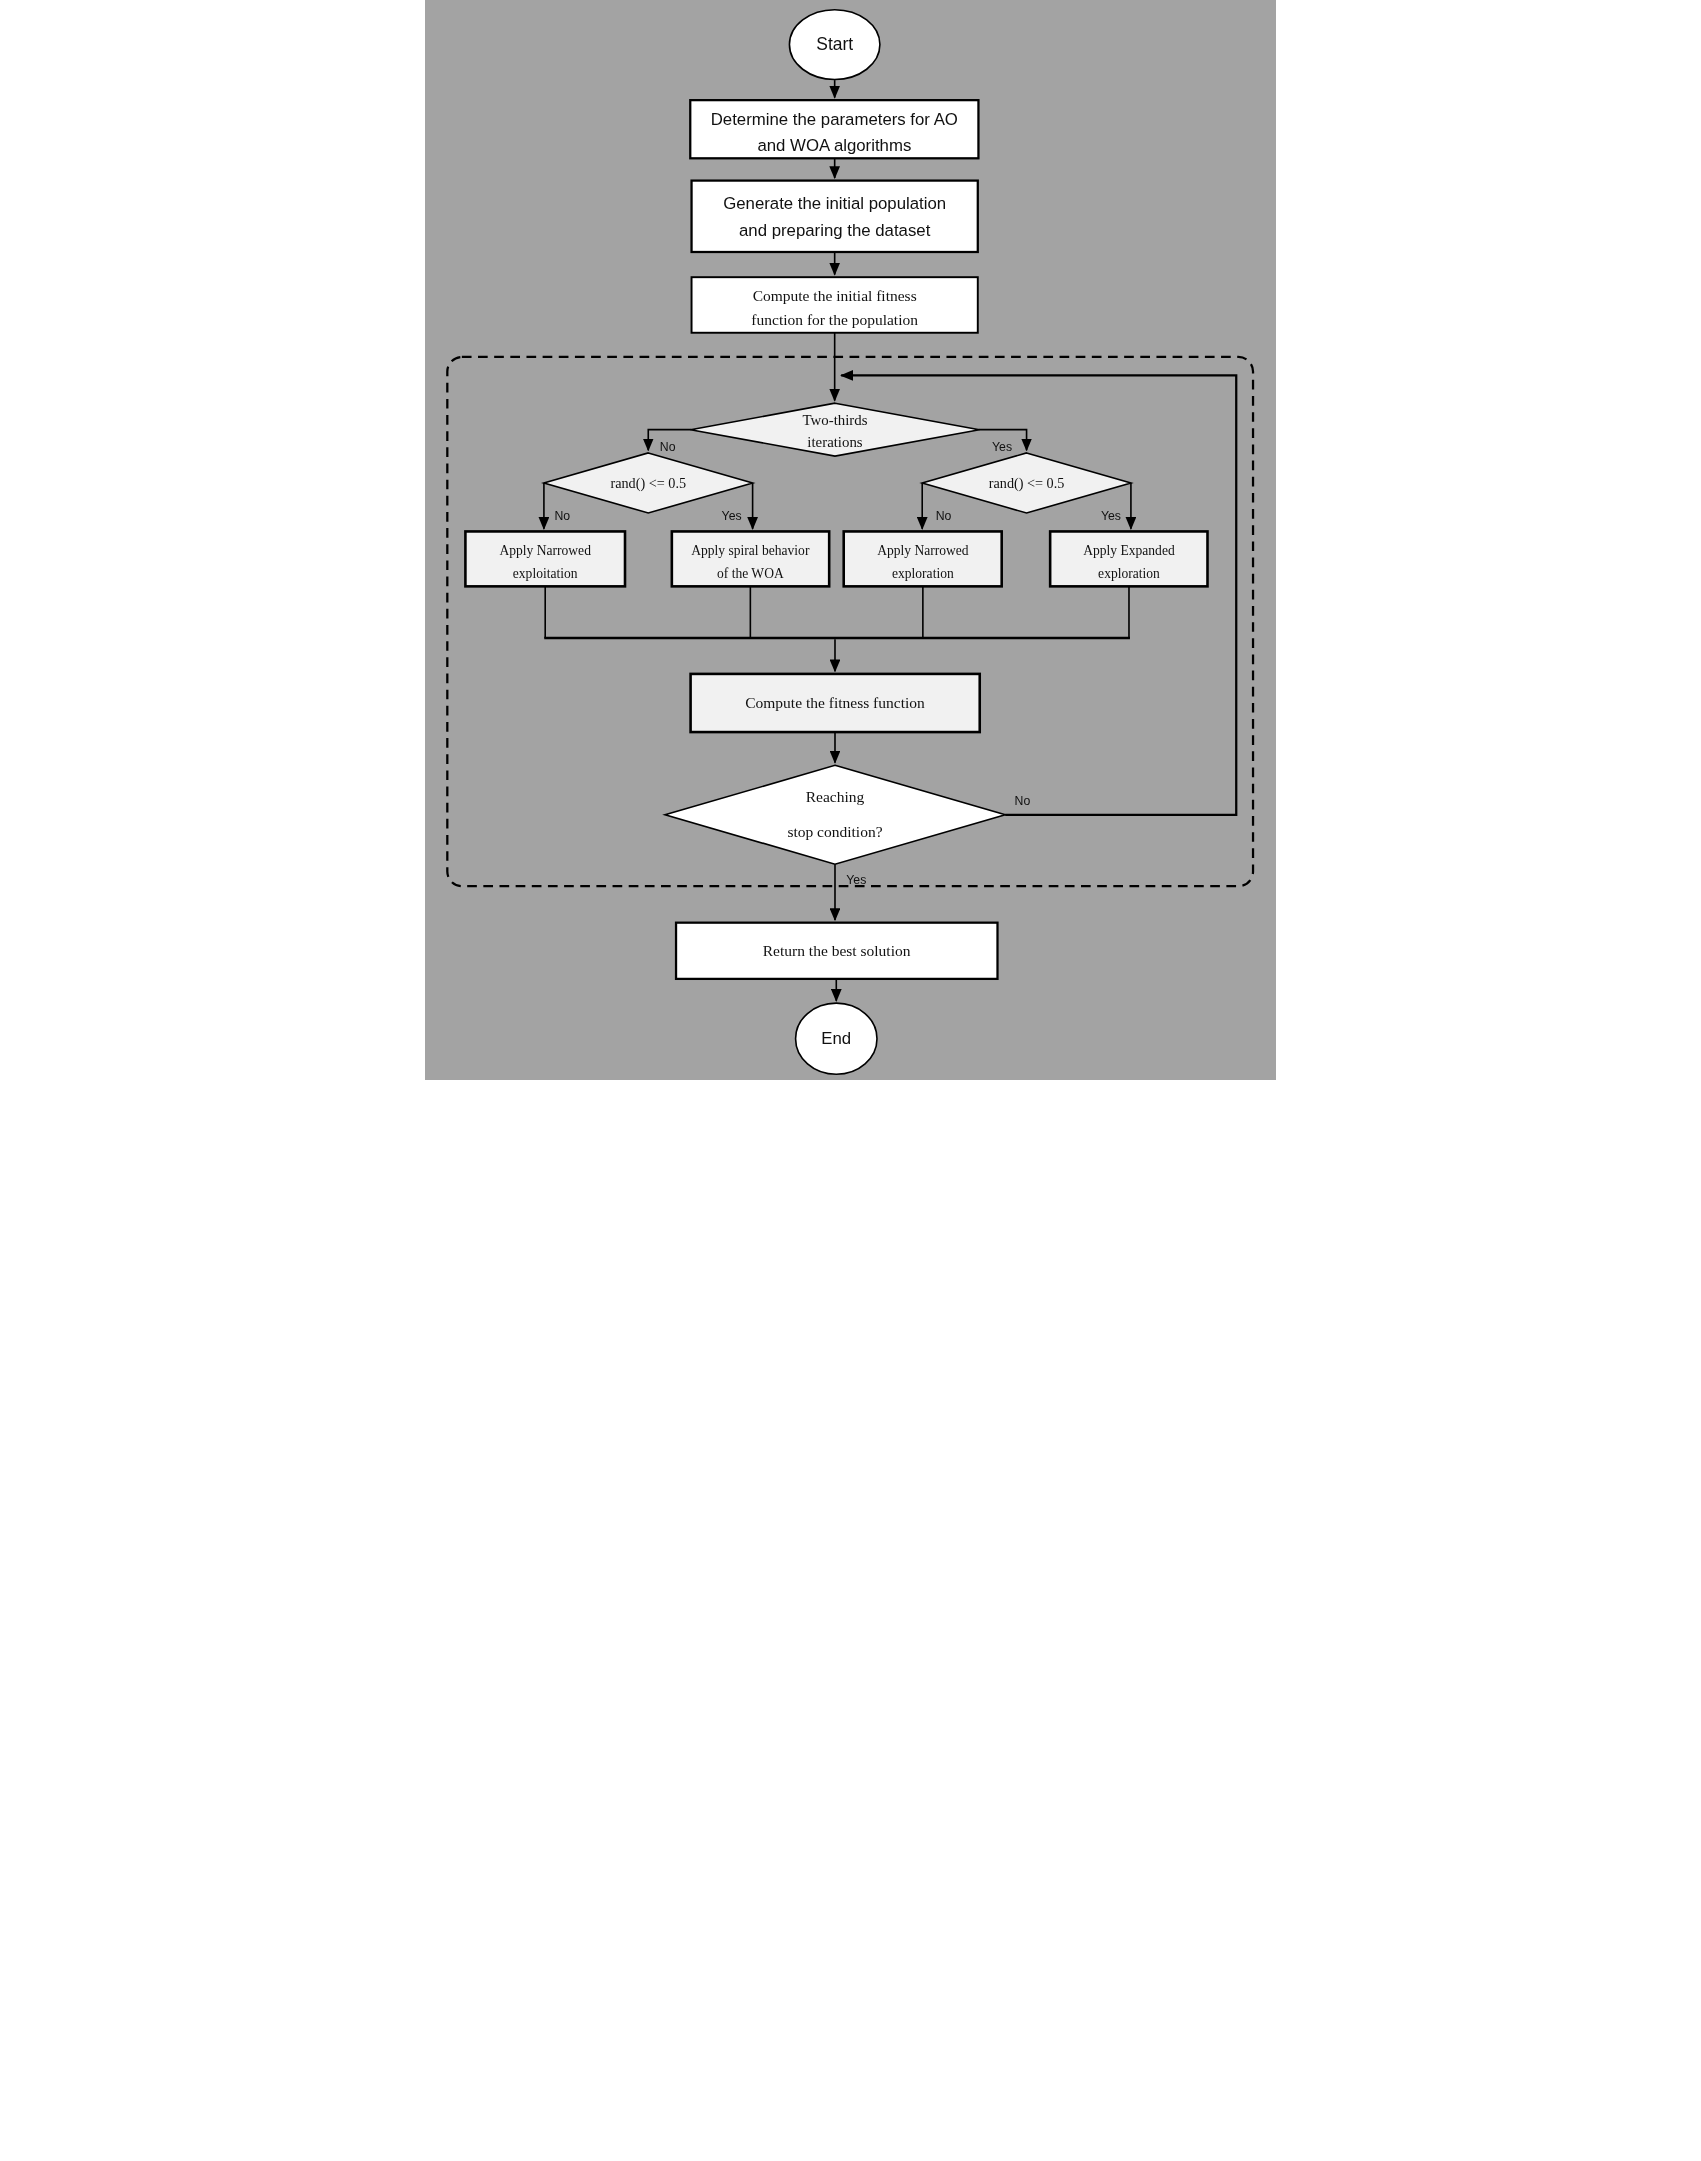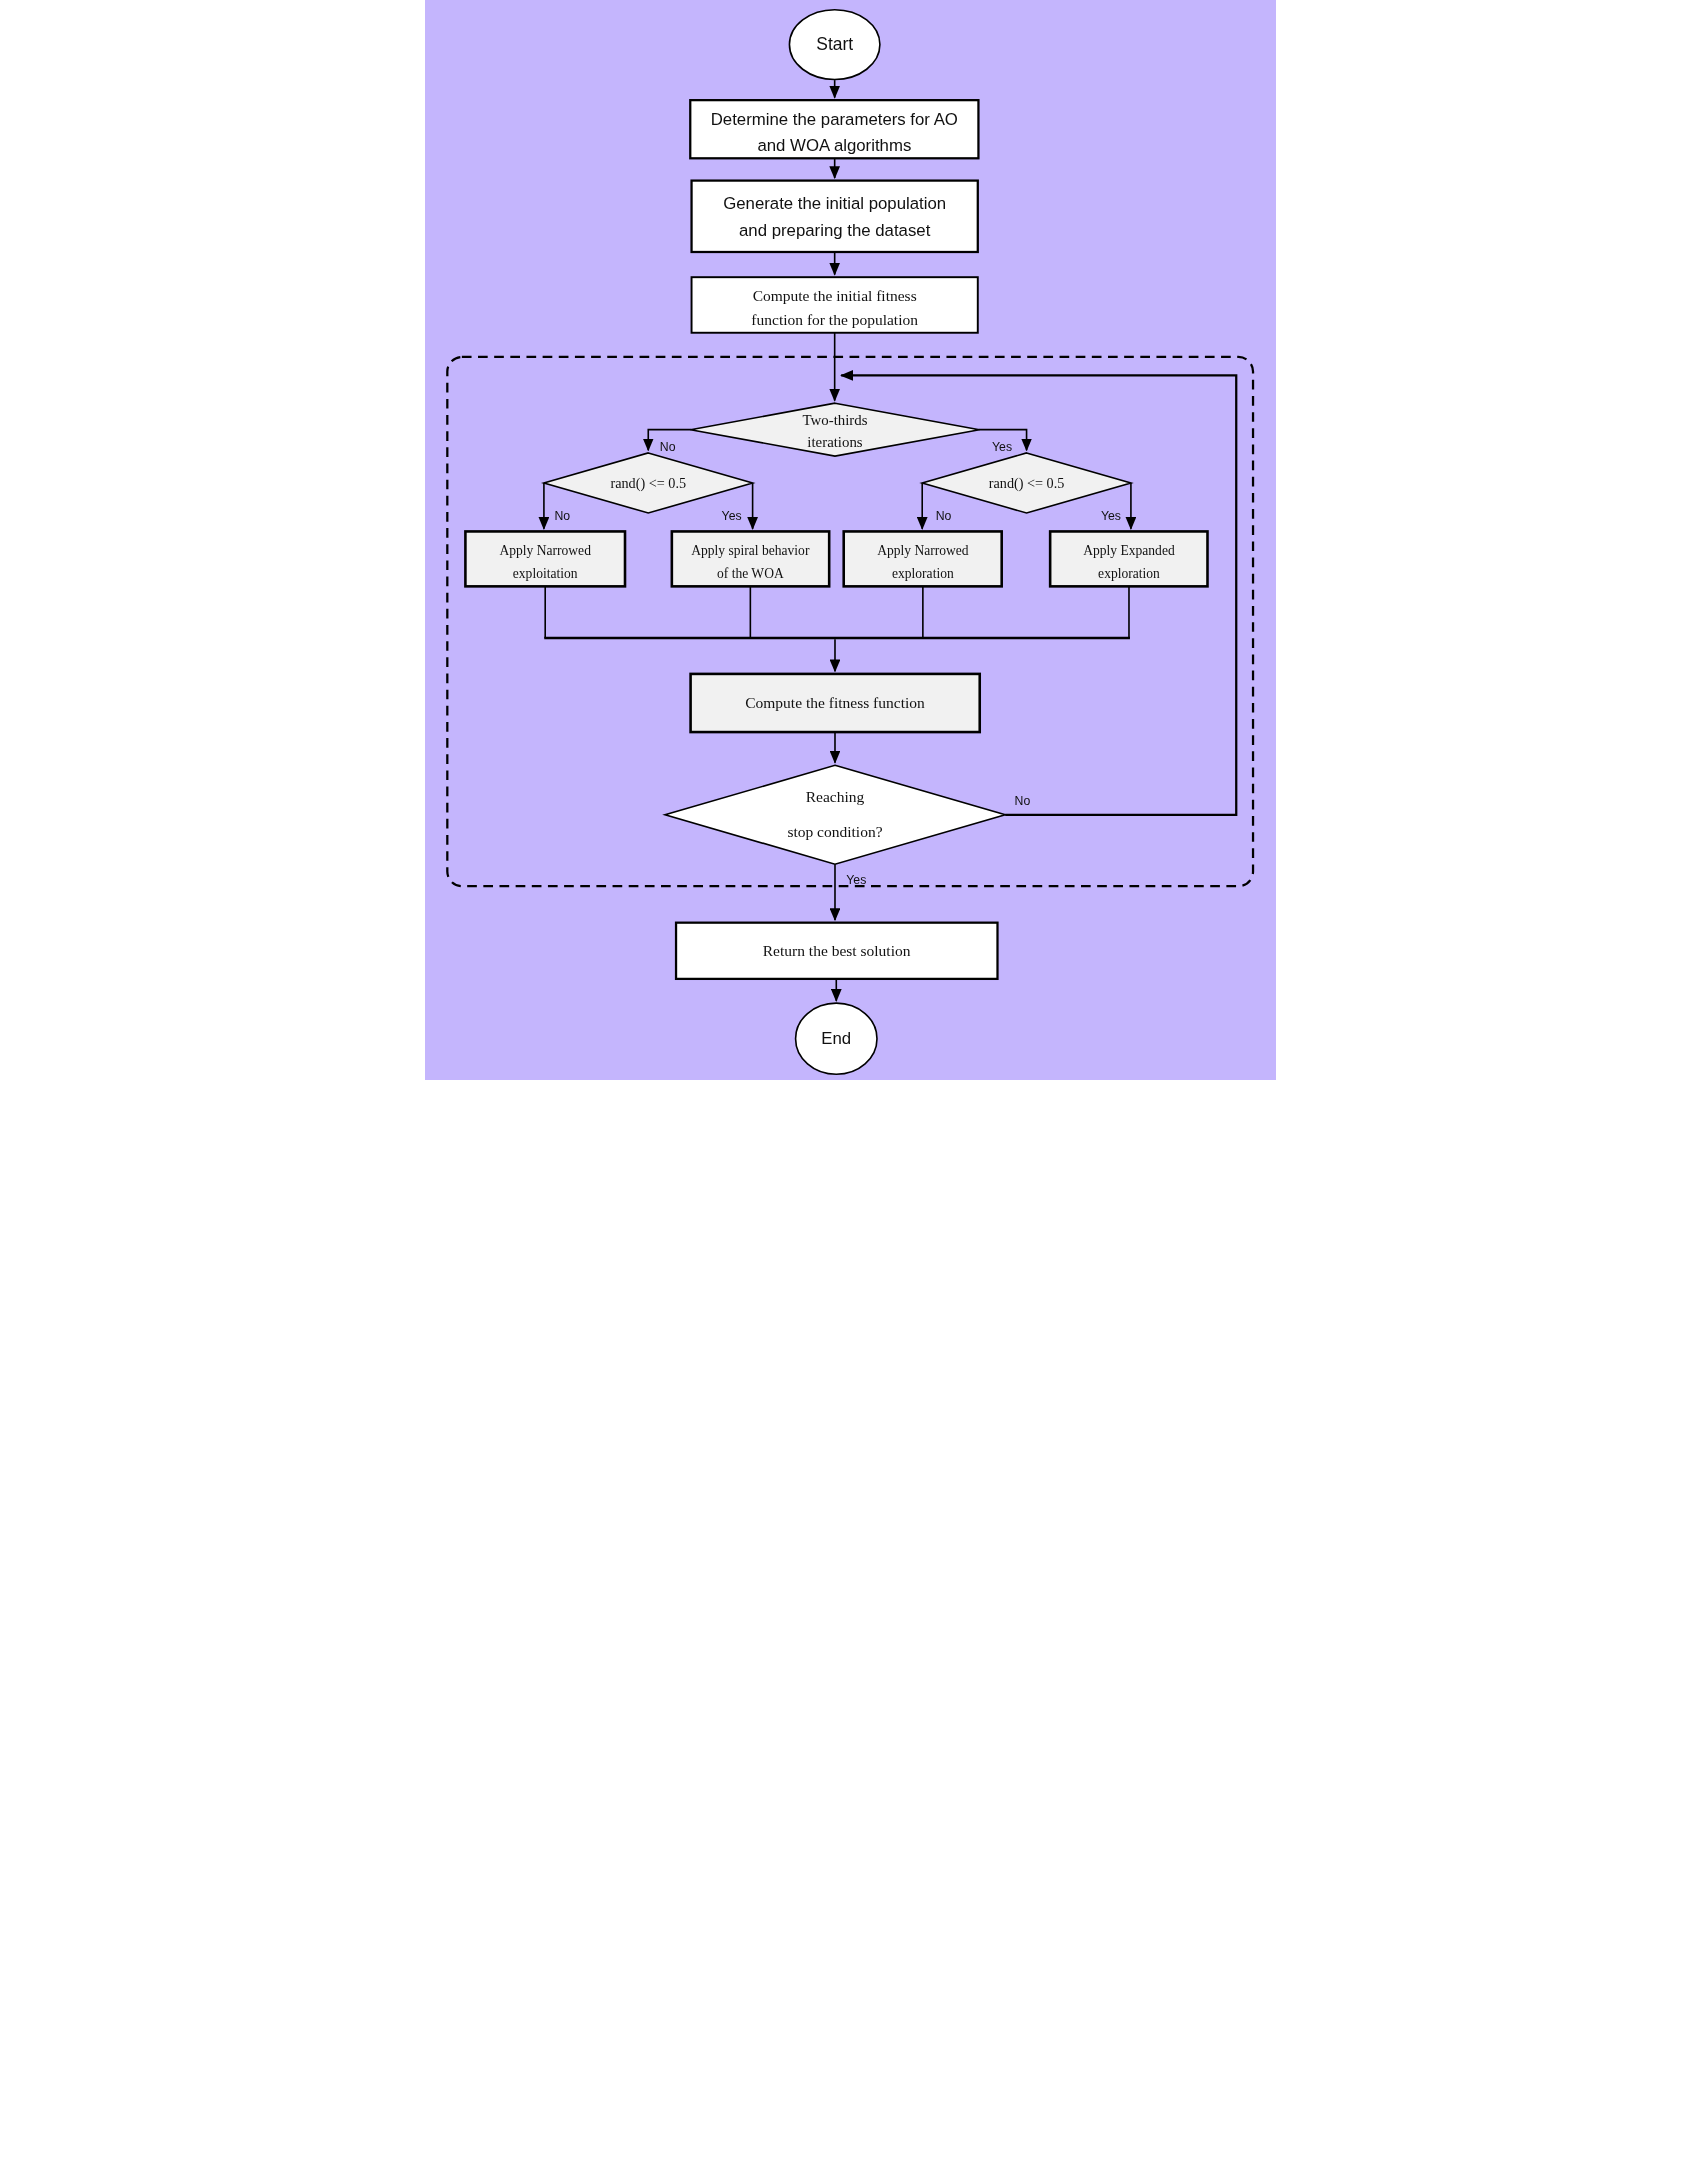--- a/index.html
+++ b/index.html
@@ -4,21 +4,21 @@
 <style>
   html, body {
     margin: 0;
     padding: 0;
     background: #ffffff;
   }
   .page {
     width: 851px;
     height: 1080px;
     margin: 0 auto;
-    background: #c4b5fd;
+    background: #a3a3a3;
   }
   svg.flow {
     width: 100%;
     height: 100%;
     display: block;
   }
   .edge {
     stroke: #000000;
     fill: none;
   }

